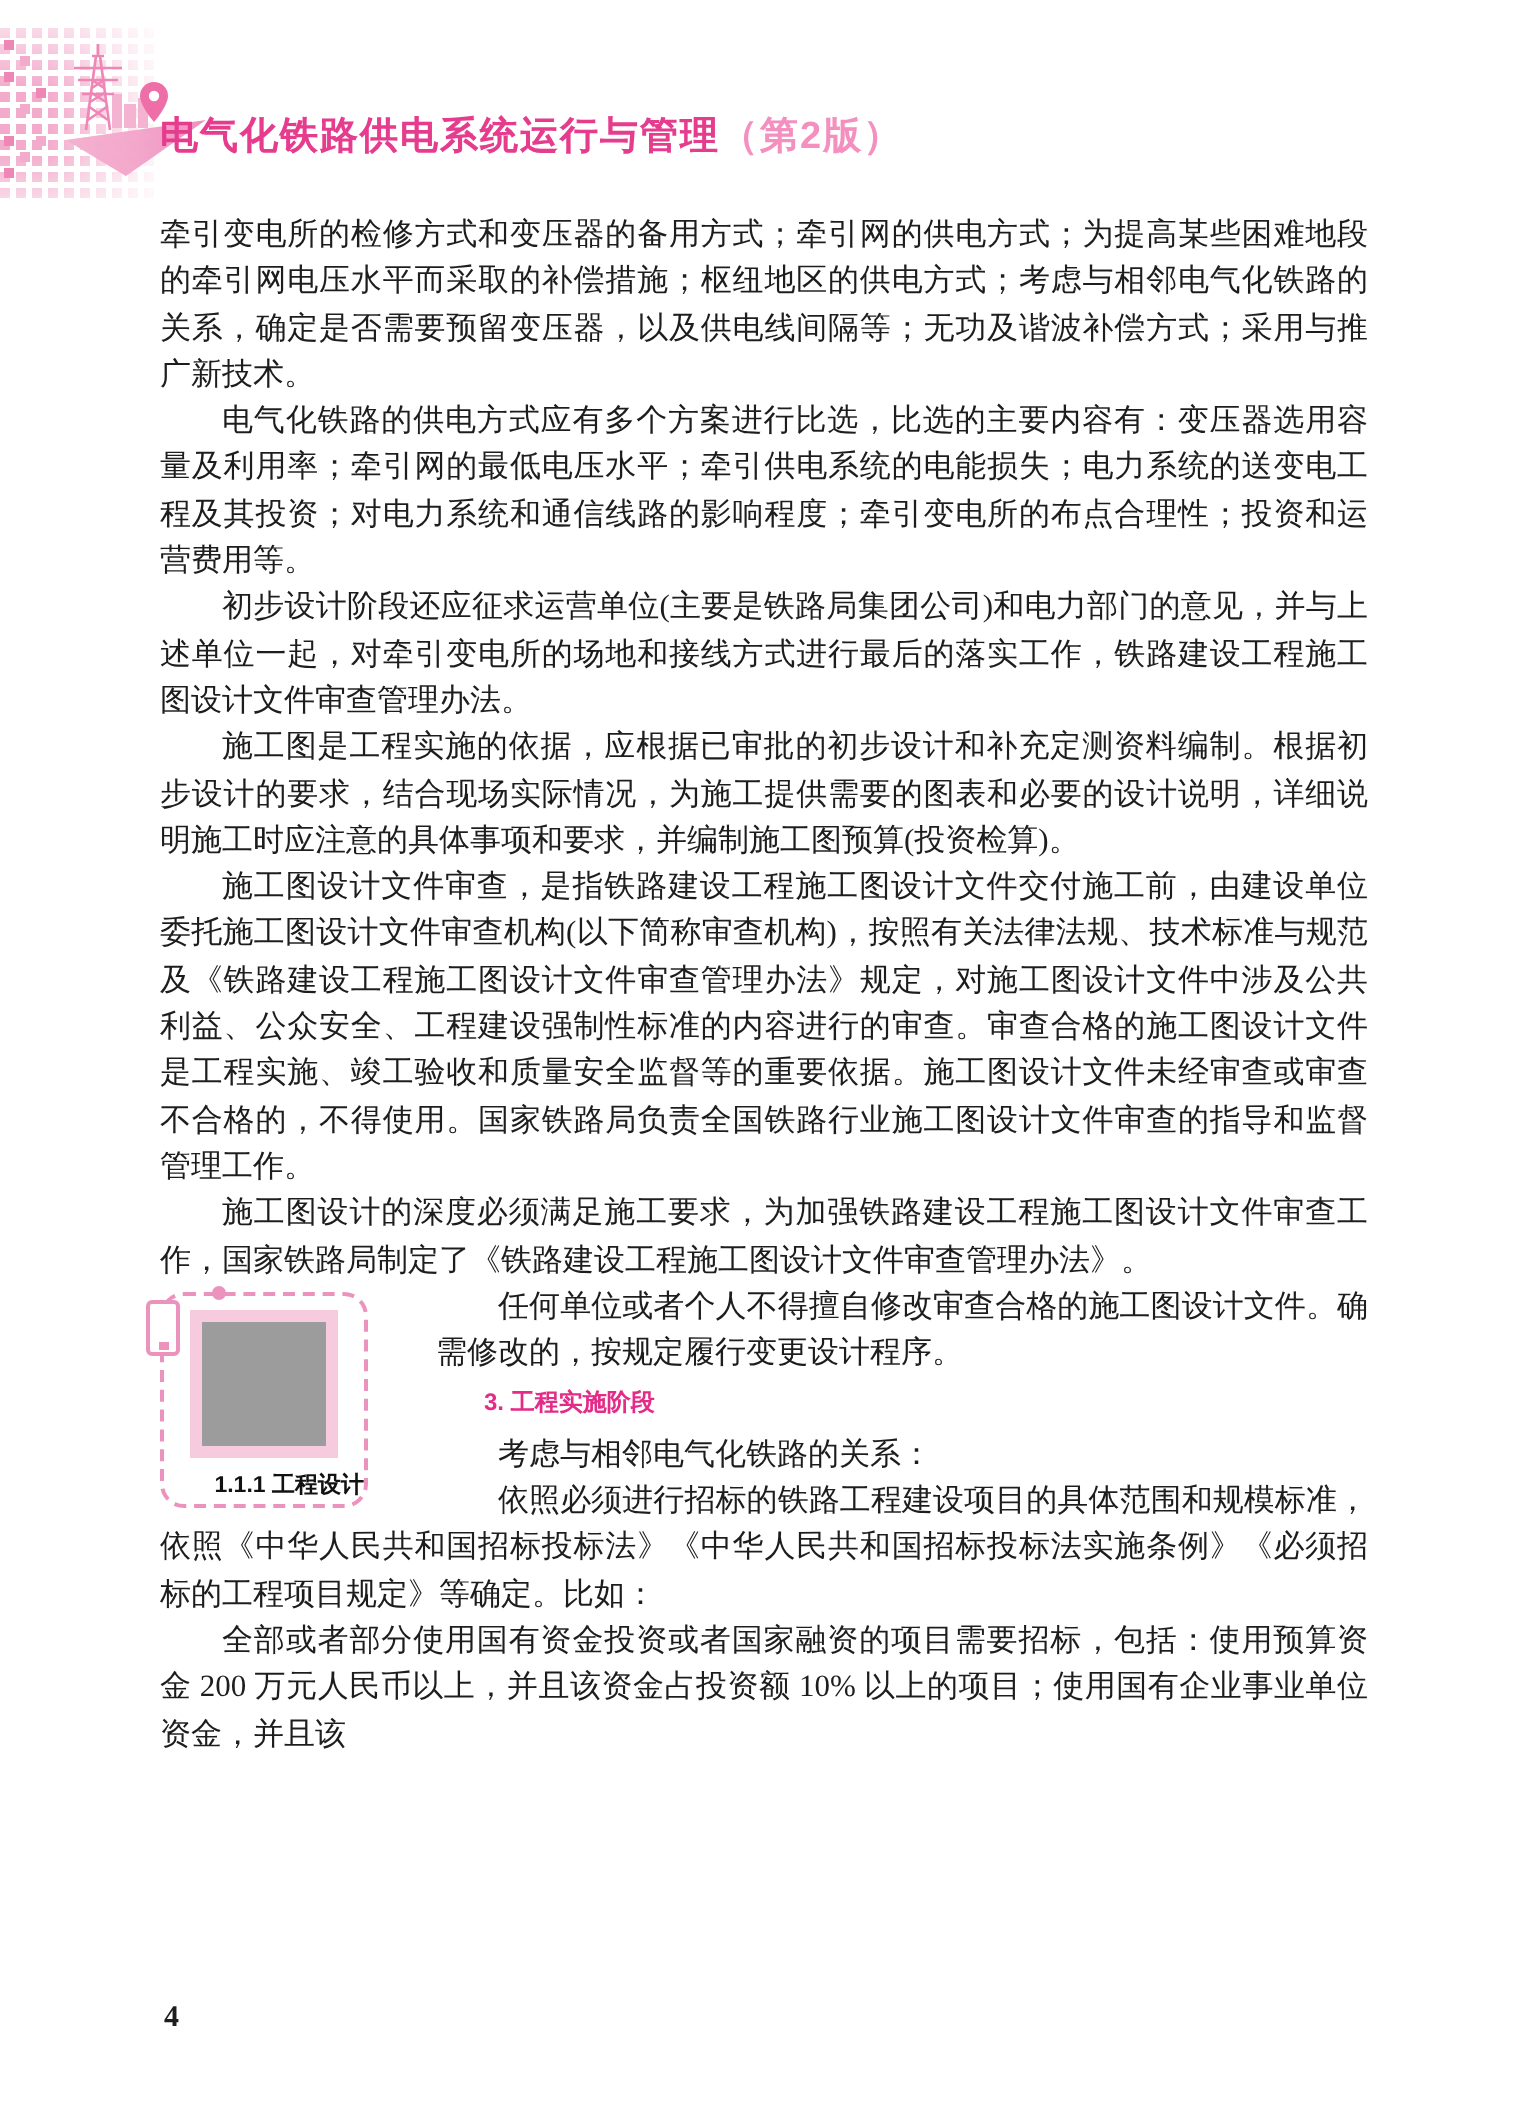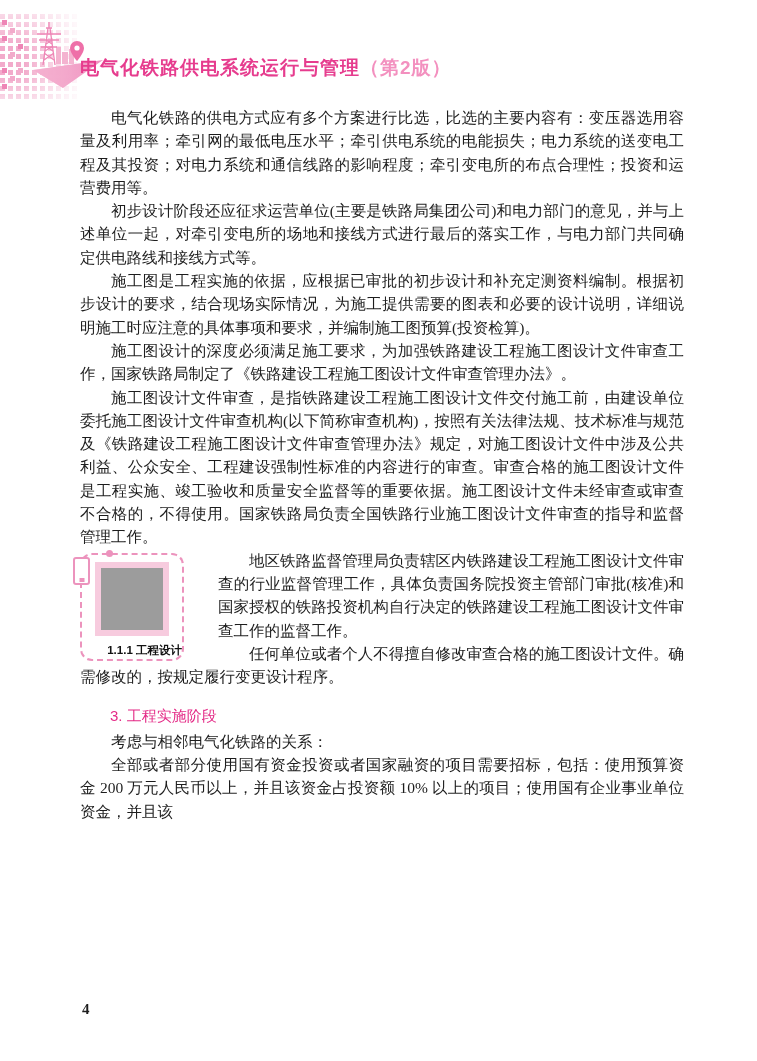--- a/index.html
+++ b/index.html
@@ -38,23 +38,23 @@
   .content{
     position:absolute;left:80px;top:106px;width:604px;
     font-size:15.5px;line-height:23.3px;color:var(--body_text);
     text-align:justify;
   }
   .content p{margin:0;}
   p.para-indent{text-indent:2em;}
   p.para-plain{text-indent:0;}
   p.para-pink{text-indent:2em;color:var(--heading_pink);}
   p.para-bold{
-    text-indent:2em;color:var(--heading_magenta);font-weight:normal;
-    font-family:"Liberation Sans","DejaVu Sans",sans-serif;font-size:15px;
-    margin-top:16px;margin-bottom:2px;
+    text-indent:2em;color:var(--heading_magenta);font-weight:bold;
+    font-family:"Liberation Sans","DejaVu Sans",sans-serif;font-size:12px;
+    margin-top:2px;margin-bottom:2px;
   }
   
   .qr-figure{
     float:left;width:138px;height:112px;position:relative;margin:2px 0 0 0;
   }
   .qr-box{
     position:absolute;left:0;top:2px;width:100px;height:104px;
     border:2px dashed var(--figure_dashed_pink);border-radius:12px;background:#fff;
   }
   .qr-dot{
@@ -124,44 +124,45 @@
         </g>
       </svg>
     </div>
     <div class="title-row">
       <span class="book-title">电气化铁路供电系统运行与管理</span><span class="book-edition">（第2版）</span>
     </div>
   </header>
 
   <main class="content">
     <div id="paras-before">
+        <p class="para-plain">牵引变电所的检修方式和变压器的备用方式；牵引网的供电方式；为提高某些困难地段的牵引网电压水平而采取的补偿措施；枢纽地区的供电方式；考虑与相邻电气化铁路的关系，确定是否需要预留变压器，以及供电线间隔等；无功及谐波补偿方式；采用与推广新技术。</p>
         <p class="para-indent">电气化铁路的供电方式应有多个方案进行比选，比选的主要内容有：变压器选用容量及利用率；牵引网的最低电压水平；牵引供电系统的电能损失；电力系统的送变电工程及其投资；对电力系统和通信线路的影响程度；牵引变电所的布点合理性；投资和运营费用等。</p>
-        <p class="para-indent">初步设计阶段还应征求运营单位(主要是铁路局集团公司)和电力部门的意见，并与上述单位一起，对牵引变电所的场地和接线方式进行最后的落实工作，与电力部门共同确定供电路线和接线方式等。</p>
+        <p class="para-indent">初步设计阶段还应征求运营单位(主要是铁路局集团公司)和电力部门的意见，并与上述单位一起，对牵引变电所的场地和接线方式进行最后的落实工作，铁路建设工程施工图设计文件审查管理办法。</p>
         <p class="para-indent">施工图是工程实施的依据，应根据已审批的初步设计和补充定测资料编制。根据初步设计的要求，结合现场实际情况，为施工提供需要的图表和必要的设计说明，详细说明施工时应注意的具体事项和要求，并编制施工图预算(投资检算)。</p>
+        <p class="para-indent">施工图设计文件审查，是指铁路建设工程施工图设计文件交付施工前，由建设单位委托施工图设计文件审查机构(以下简称审查机构)，按照有关法律法规、技术标准与规范及《铁路建设工程施工图设计文件审查管理办法》规定，对施工图设计文件中涉及公共利益、公众安全、工程建设强制性标准的内容进行的审查。审查合格的施工图设计文件是工程实施、竣工验收和质量安全监督等的重要依据。施工图设计文件未经审查或审查不合格的，不得使用。国家铁路局负责全国铁路行业施工图设计文件审查的指导和监督管理工作。</p>
         <p class="para-indent">施工图设计的深度必须满足施工要求，为加强铁路建设工程施工图设计文件审查工作，国家铁路局制定了《铁路建设工程施工图设计文件审查管理办法》。</p>
-        <p class="para-indent">施工图设计文件审查，是指铁路建设工程施工图设计文件交付施工前，由建设单位委托施工图设计文件审查机构(以下简称审查机构)，按照有关法律法规、技术标准与规范及《铁路建设工程施工图设计文件审查管理办法》规定，对施工图设计文件中涉及公共利益、公众安全、工程建设强制性标准的内容进行的审查。审查合格的施工图设计文件是工程实施、竣工验收和质量安全监督等的重要依据。施工图设计文件未经审查或审查不合格的，不得使用。国家铁路局负责全国铁路行业施工图设计文件审查的指导和监督管理工作。</p>
       </div>
 
     <section class="wrap-section">
       <aside class="qr-figure">
         <span class="qr-dot"></span>
         <div class="qr-box"></div>
         <div class="phone-icon"></div>
         <div class="qr-frame">
           <div class="qr-gray"></div>
         </div>
         <div class="qr-caption">1.1.1 工程设计</div>
       </aside>
       <div id="paras-beside">
-          <p class="para-indent">地区铁路监督管理局负责辖区内铁路建设工程施工图设计文件审查的行业监督管理工作，具体负责国务院投资主管部门审批(核准)和国家授权的铁路投资机构自行决定的铁路建设工程施工图设计文件审查工作的监督工作。</p>
           <p class="para-indent">任何单位或者个人不得擅自修改审查合格的施工图设计文件。确需修改的，按规定履行变更设计程序。</p>
         </div>
       <div id="paras-after">
           <p class="para-bold">3. 工程实施阶段</p>
           <p class="para-indent">考虑与相邻电气化铁路的关系：</p>
+          <p class="para-indent">依照必须进行招标的铁路工程建设项目的具体范围和规模标准，依照《中华人民共和国招标投标法》《中华人民共和国招标投标法实施条例》《必须招标的工程项目规定》等确定。比如：</p>
           <p class="para-indent">全部或者部分使用国有资金投资或者国家融资的项目需要招标，包括：使用预算资金 200 万元人民币以上，并且该资金占投资额 10% 以上的项目；使用国有企业事业单位资金，并且该</p>
         </div>
     </section>
   </main>
 
   <footer>
     <span class="page-num">4</span>
   </footer>
 
 </div>

